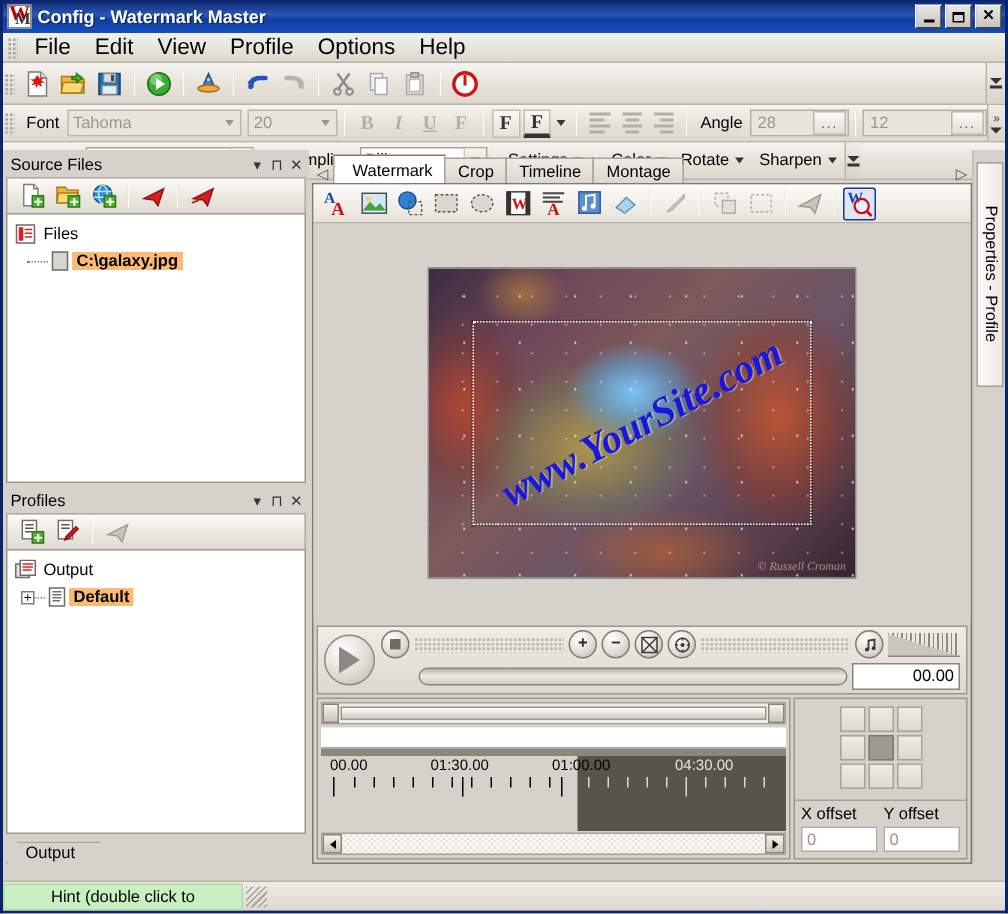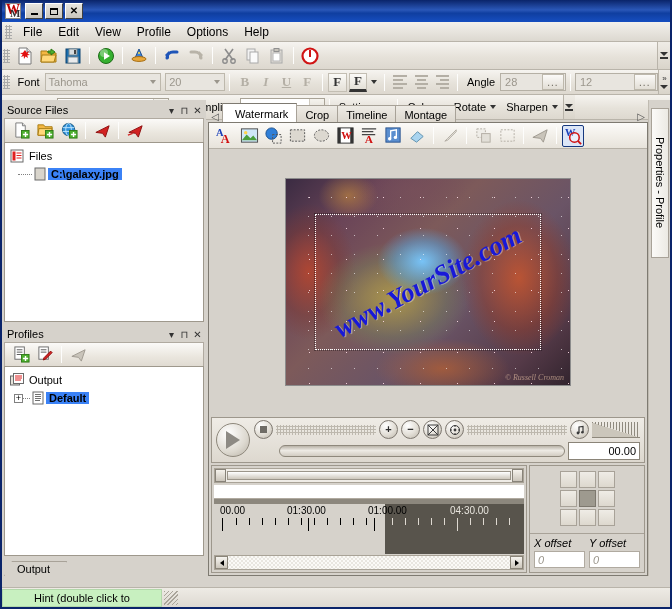--- a/index.html
+++ b/index.html
@@ -72,21 +72,21 @@
     background: linear-gradient(to bottom,#f3f1ec,#dcd8d0);
     border-bottom: 1px solid #b9b4aa;
     padding-left: 2px;
   }
   .grip {
     width: 7px; height: 14px; margin: 0 3px 0 1px;
     background-image: radial-gradient(circle, #aaa 1px, transparent 1.2px);
     background-size: 3px 3px;
   }
   .menuitem {
-    padding: 2px 8px; font-size: 12px; color: #000;
+    padding: 2px 8px; font-size: 15px; color: #000;
   }
 
   
   .tbrow {
     display: flex; align-items: center;
     background: linear-gradient(to bottom,#f6f4f0 0%,#e6e2da 55%,#ddd8cf 100%);
     border-bottom: 1px solid #b9b4aa;
     position: relative;
   }
   .tbrow.r1 { height: 28px; }
@@ -175,21 +175,21 @@
     height: 24px; display:flex; align-items:center; padding-left: 4px;
     background: linear-gradient(to bottom,#fbfaf8 0%,#eae6de 60%,#e0dbd2 100%);
     border: 1px solid #b0aaa0; border-bottom:none;
   }
   .tree {
     flex: 1 1 auto; background:#fff; border: 1px solid #9e988c;
     padding: 4px 3px; overflow: hidden; position: relative;
   }
   .trow { display:flex; align-items:center; height:18px; font-size:11px; }
   .trow .lbl { padding: 0 3px; }
-  .trow .lbl.selected { background:#3b82f6; font-weight:bold; color:#000; }
+  .trow .lbl.selected { background:#fdba74; font-weight:bold; color:#000; }
   .plusbox {
     width:9px;height:9px;border:1px solid #808080;background:#fff;
     display:flex;align-items:center;justify-content:center;
     font-size:9px;line-height:7px;color:#000; font-family:"Liberation Sans",sans-serif;
   }
   .dotline { border-top: 1px dotted #808080; flex:0 0 auto; }
 
   .outputtab {
     height: 17px; margin-top: 3px; display:flex; align-items:flex-end;
   }
@@ -351,21 +351,21 @@
   .sbtn .a { width:0;height:0;border-top:3px solid transparent;border-bottom:3px solid transparent; }
   .sbtn .a.l { border-right:4px solid #000; } .sbtn .a.r { border-left:4px solid #000; }
 
   
   .offsetbox { width:116px; flex:0 0 auto; border:1px solid #9d978c; background:#d6d2cb;
                display:flex;flex-direction:column; align-items:center; padding-top:5px; }
   .grid9 { display:grid; grid-template-columns: repeat(3,17px); grid-template-rows: repeat(3,17px); gap:2px; }
   .gcell { background: linear-gradient(to bottom,#efece6,#ddd8ce); border:1px solid #a8a298; }
   .gcell.on { background:#9e9a8f; border-color:#7d786e; }
   .ohr { width: 100%; height:1px; background:#a8a298; margin: 7px 0 3px 0; }
-  .orow { display:flex; width: 100%; padding: 0 4px; gap:4px;font-style:italic; }
+  .orow { display:flex; width: 100%; padding: 0 4px; gap:4px; }
   .ocol { flex:1 1 0; }
   .olbl { font-size:11px; color:#000; margin-bottom:2px; }
   .oin { height:17px; background:#fff; border:1px solid #b0aaa0; display:flex;align-items:center;
          padding-left:3px; font-size:11px; color:#9b968c; }
 
   
   .rightstrip {
     width: 22px; flex:0 0 auto; position: relative; background:#d6d2cb;
     border-left: 1px solid #c0bbb1;
   }
@@ -400,20 +400,21 @@
 </head>
 <body>
 
 <div class="app">
 
   <div class="titlebar">
     <div class="title-icon">
       <span class="w">W</span>
         <span class="m">M</span>
     </div>
+    <div class="title-text">Config - Watermark Master</div>
     <div class="title-buttons">
       <div class="tbtn min">
           <span class="gl"></span>
         </div>
       <div class="tbtn max">
           <span class="gl"></span>
         </div>
       <div class="tbtn">
           <span style="font-size:10px;font-weight:bold;">✕</span>
         </div>

